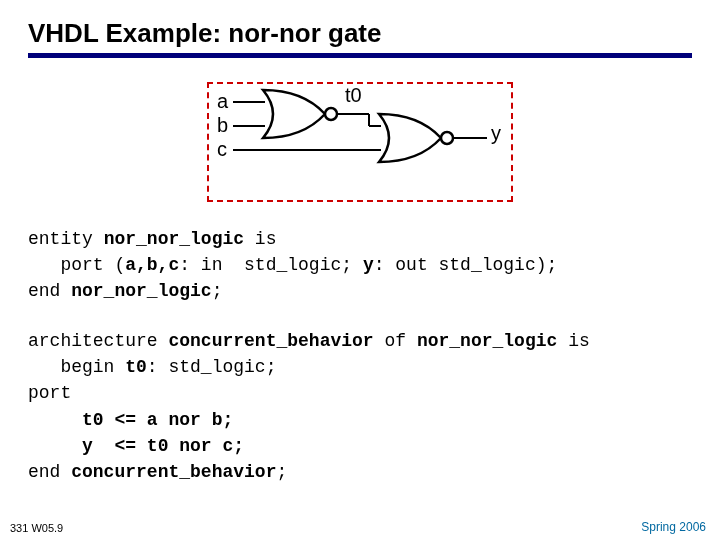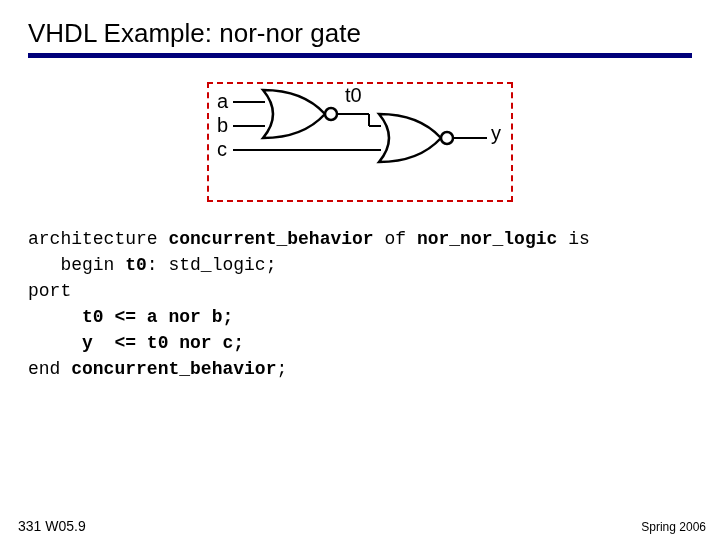--- a/index.html
+++ b/index.html
@@ -13,21 +13,21 @@
   }
   .slide {
     position: relative;
     width: 720px;
     height: 540px;
     box-sizing: border-box;
     padding: 18px 28px 0 28px;
   }
   .title {
     font-size: 26px;
-    font-weight: normal;
+    font-weight: bold;
     color: #000;
     margin: 0 0 4px 0;
   }
   .rule {
     height: 5px;
     background: #00007a;
     margin: 0 0 24px 0;
   }
   .diagram-wrap {
     display: flex;
@@ -51,31 +51,31 @@
     font-family: 'Courier New', monospace;
     font-size: 18px;
     line-height: 1.45;
     color: #000;
     white-space: pre;
   }
   .code .b { font-weight: bold; }
   .block { margin-bottom: 24px; }
   .footer-left {
     position: absolute;
-    left: 18px;
+    left: 10px;
     bottom: 6px;
-    font-size: 14px;
+    font-size: 11px;
     color: #000;
   }
   .footer-right {
     position: absolute;
     right: 14px;
     bottom: 6px;
     font-size: 12px;
-    color: #000000;
+    color: #0369a1;
   }
 </style>
 </head>
 <body>
 
 <div class="slide">
   <h1 class="title">VHDL Example: nor-nor gate</h1>
   <div class="rule"></div>
 
   <div class="diagram-wrap">
@@ -103,20 +103,23 @@
 
         <path d="M170 30 Q190 54 170 78 Q210 78 232 54 Q210 30 170 30 Z" fill="#fff" stroke="#000" stroke-width="2.5"></path>
 
         <circle cx="238" cy="54" r="6" fill="#fff" stroke="#000" stroke-width="2.5"></circle>
 
         <line x1="244" y1="54" x2="278" y2="54" stroke="#000" stroke-width="2"></line>
       </svg>
     </div>
   </div>
 
+  <div class="code block"><span>entity </span><span class="b">nor_nor_logic</span><span> is</span>
+<span>   port (</span><span class="b">a,b,c</span><span>: in  std_logic; </span><span class="b">y</span><span>: out std_logic);</span>
+<span>end </span><span class="b">nor_nor_logic</span><span>;</span></div>
 
   <div class="code block"><span>architecture </span><span class="b">concurrent_behavior</span><span> of </span><span class="b">nor_nor_logic</span><span> is</span>
 <span>   begin </span><span class="b">t0</span><span>: std_logic;</span>
 <span>port</span>
 <span>     </span><span class="b">t0 &lt;= a nor b;</span>
 <span>     </span><span class="b">y  &lt;= t0 nor c;</span>
 <span>end </span><span class="b">concurrent_behavior</span><span>;</span></div>
 
   <div class="footer-left">331  W05.9</div>
   <div class="footer-right">Spring 2006</div>

